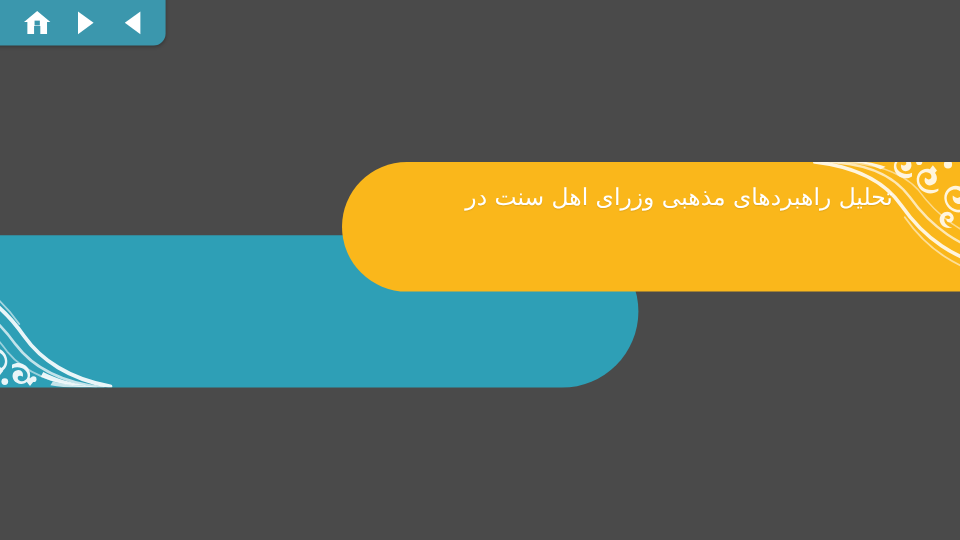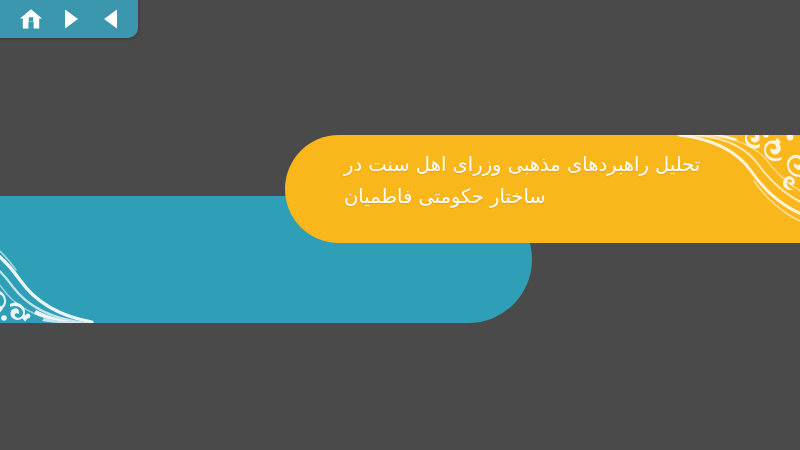--- a/index.html
+++ b/index.html
@@ -80,21 +80,21 @@
     top: 0;
     width: 185px;
     height: 108px;
     opacity: 0.9;
   }
   #title-block {
     position: absolute;
     right: 86px;
     top: 14px;
     width: 400px;
-    text-align: left;
+    text-align: right;
     direction: rtl;
     color: #ffffff;
     font-size: 19.5px;
     line-height: 1.65;
     letter-spacing: 0.2px;
     text-shadow: 0 1px 1px rgba(0,0,0,0.10);
   }
   .title-line { display: block; white-space: nowrap; }
 </style>
 </head>
@@ -198,18 +198,17 @@
         <path d="M81 0 c-12 0 -24 0 -34 0 c12 -1 25 -1 36 0Z" opacity="0.8"></path>
         <path d="M149 54 c-5 3 -11 -1 -11 -6 c0 -5 5 -8 9 -6 c3 2 4 6 1 8
                  c-3 1 -5 -1 -4 -3 c2 1 3 0 3 -1 c-1 -2 -5 -2 -5 1 c-1 4 4 8 7 7Z"></path>
         <path d="M167 72 c-5 3 -11 0 -12 -5 c0 -5 4 -8 8 -6 c3 1 4 5 1 7
                  c-2 1 -5 -1 -3 -3 c2 1 3 0 2 -1 c-1 -2 -4 -1 -4 1 c-1 4 5 7 8 6Z"></path>
       </g>
     </svg>
 
     <div id="title-block">
       <span class="title-line">تحلیل راهبردهای مذهبی وزرای اهل سنت در</span>
-      <span class="title-line">ساختار حکومتی فاطمیان</span>
     </div>
 
   </div>
 
 </div>
 
 </body></html>

